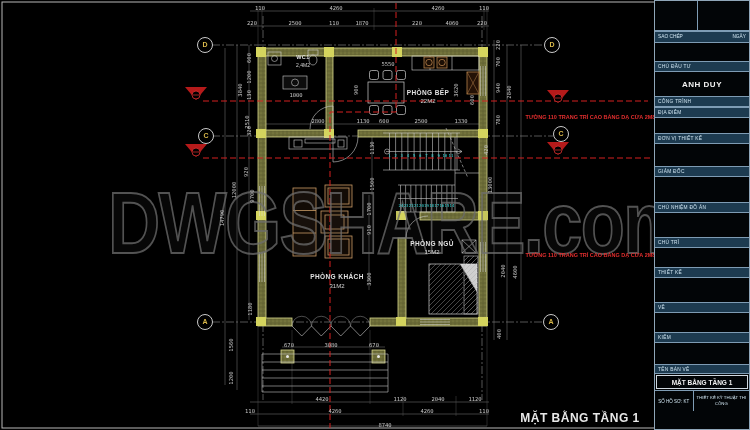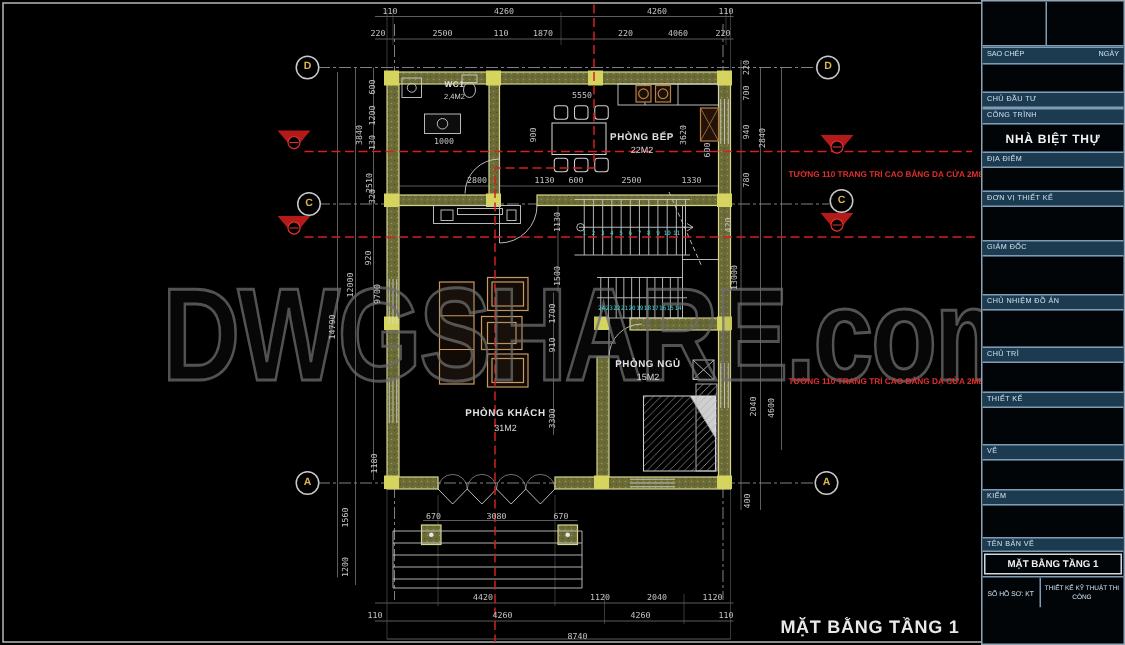--- a/index.html
+++ b/index.html
@@ -373,25 +373,25 @@
       <div class="tb-row tb-pairbar" style="height: 12px;">
         <span>SAO CHÉP</span>
         <span>NGÀY</span>
       </div>
       <div class="tb-row tb-val" style="height: 18px;">
         <span></span>
       </div>
       <div class="tb-row tb-bar" style="height: 11px;">
         <span>CHỦ ĐẦU TƯ</span>
       </div>
+      <div class="tb-row tb-val" style="height: 24px;">
+        <span>ANH DUY</span>
+      </div>
       <div class="tb-row tb-bar" style="height: 11px;">
         <span>CÔNG TRÌNH</span>
-      </div>
-      <div class="tb-row tb-val" style="height: 18px;">
-        <span>NHÀ BIỆT THỰ</span>
       </div>
       <div class="tb-row tb-bar" style="height: 11px;">
         <span>ĐỊA ĐIỂM</span>
       </div>
       <div class="tb-row tb-val" style="height: 15px;">
         <span></span>
       </div>
       <div class="tb-row tb-bar" style="height: 11px;">
         <span>ĐƠN VỊ THIẾT KẾ</span>
       </div>

